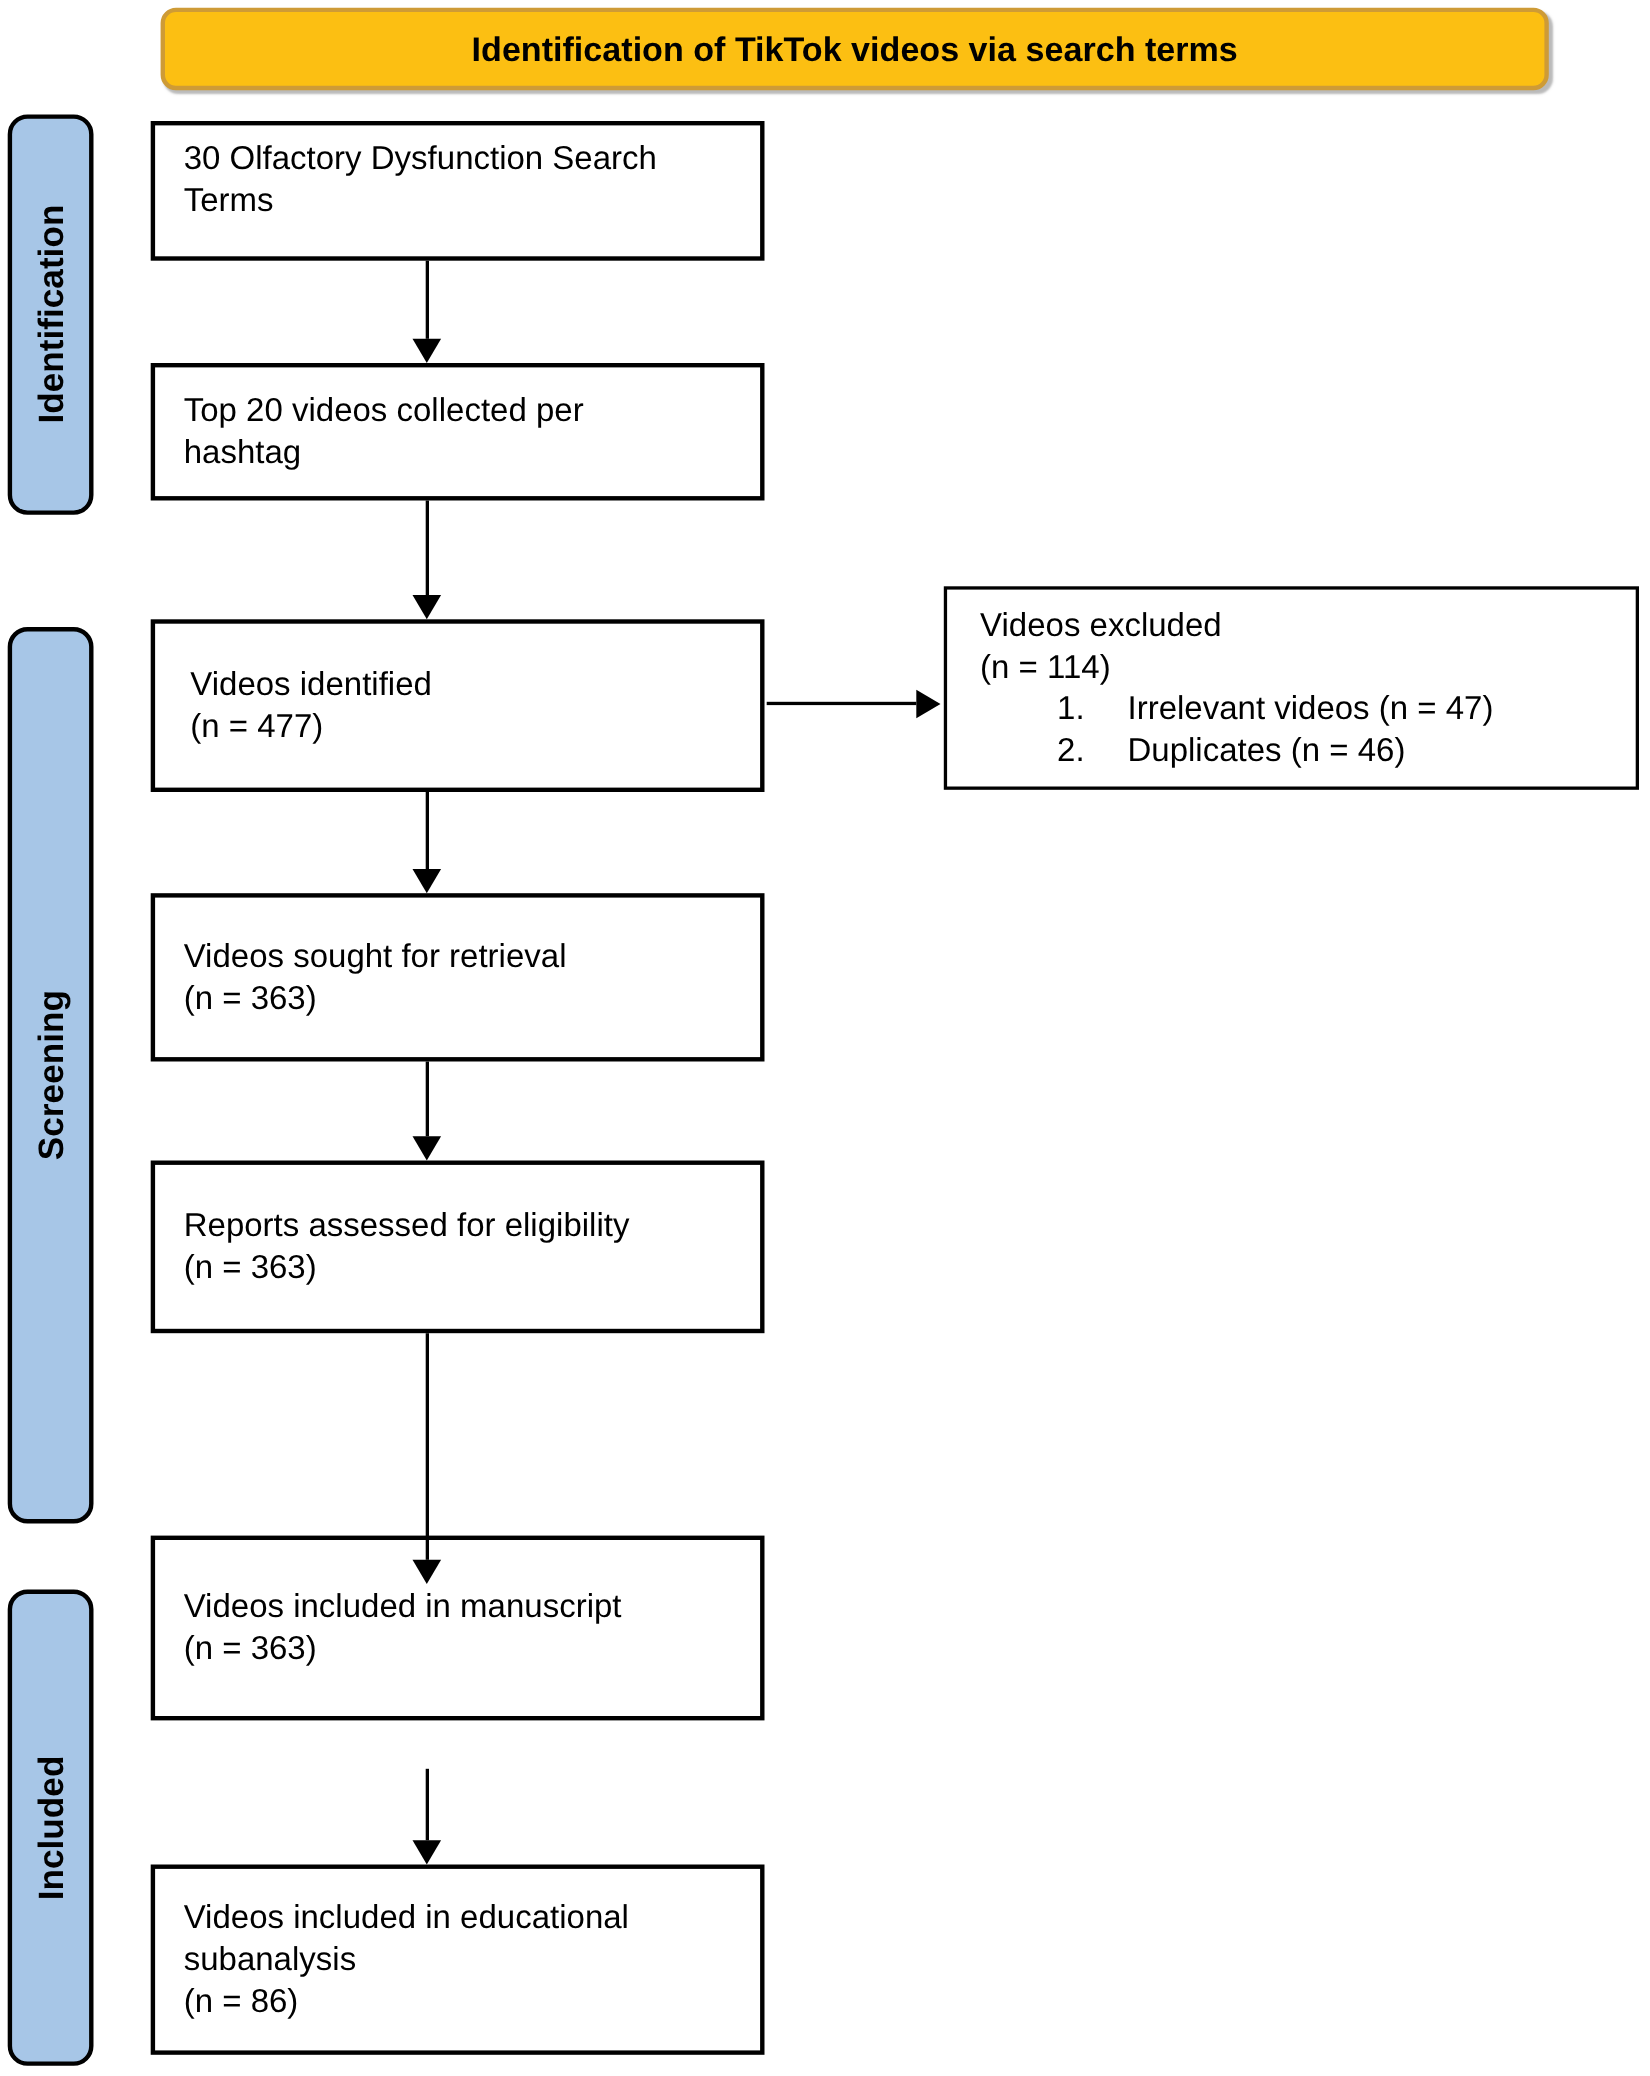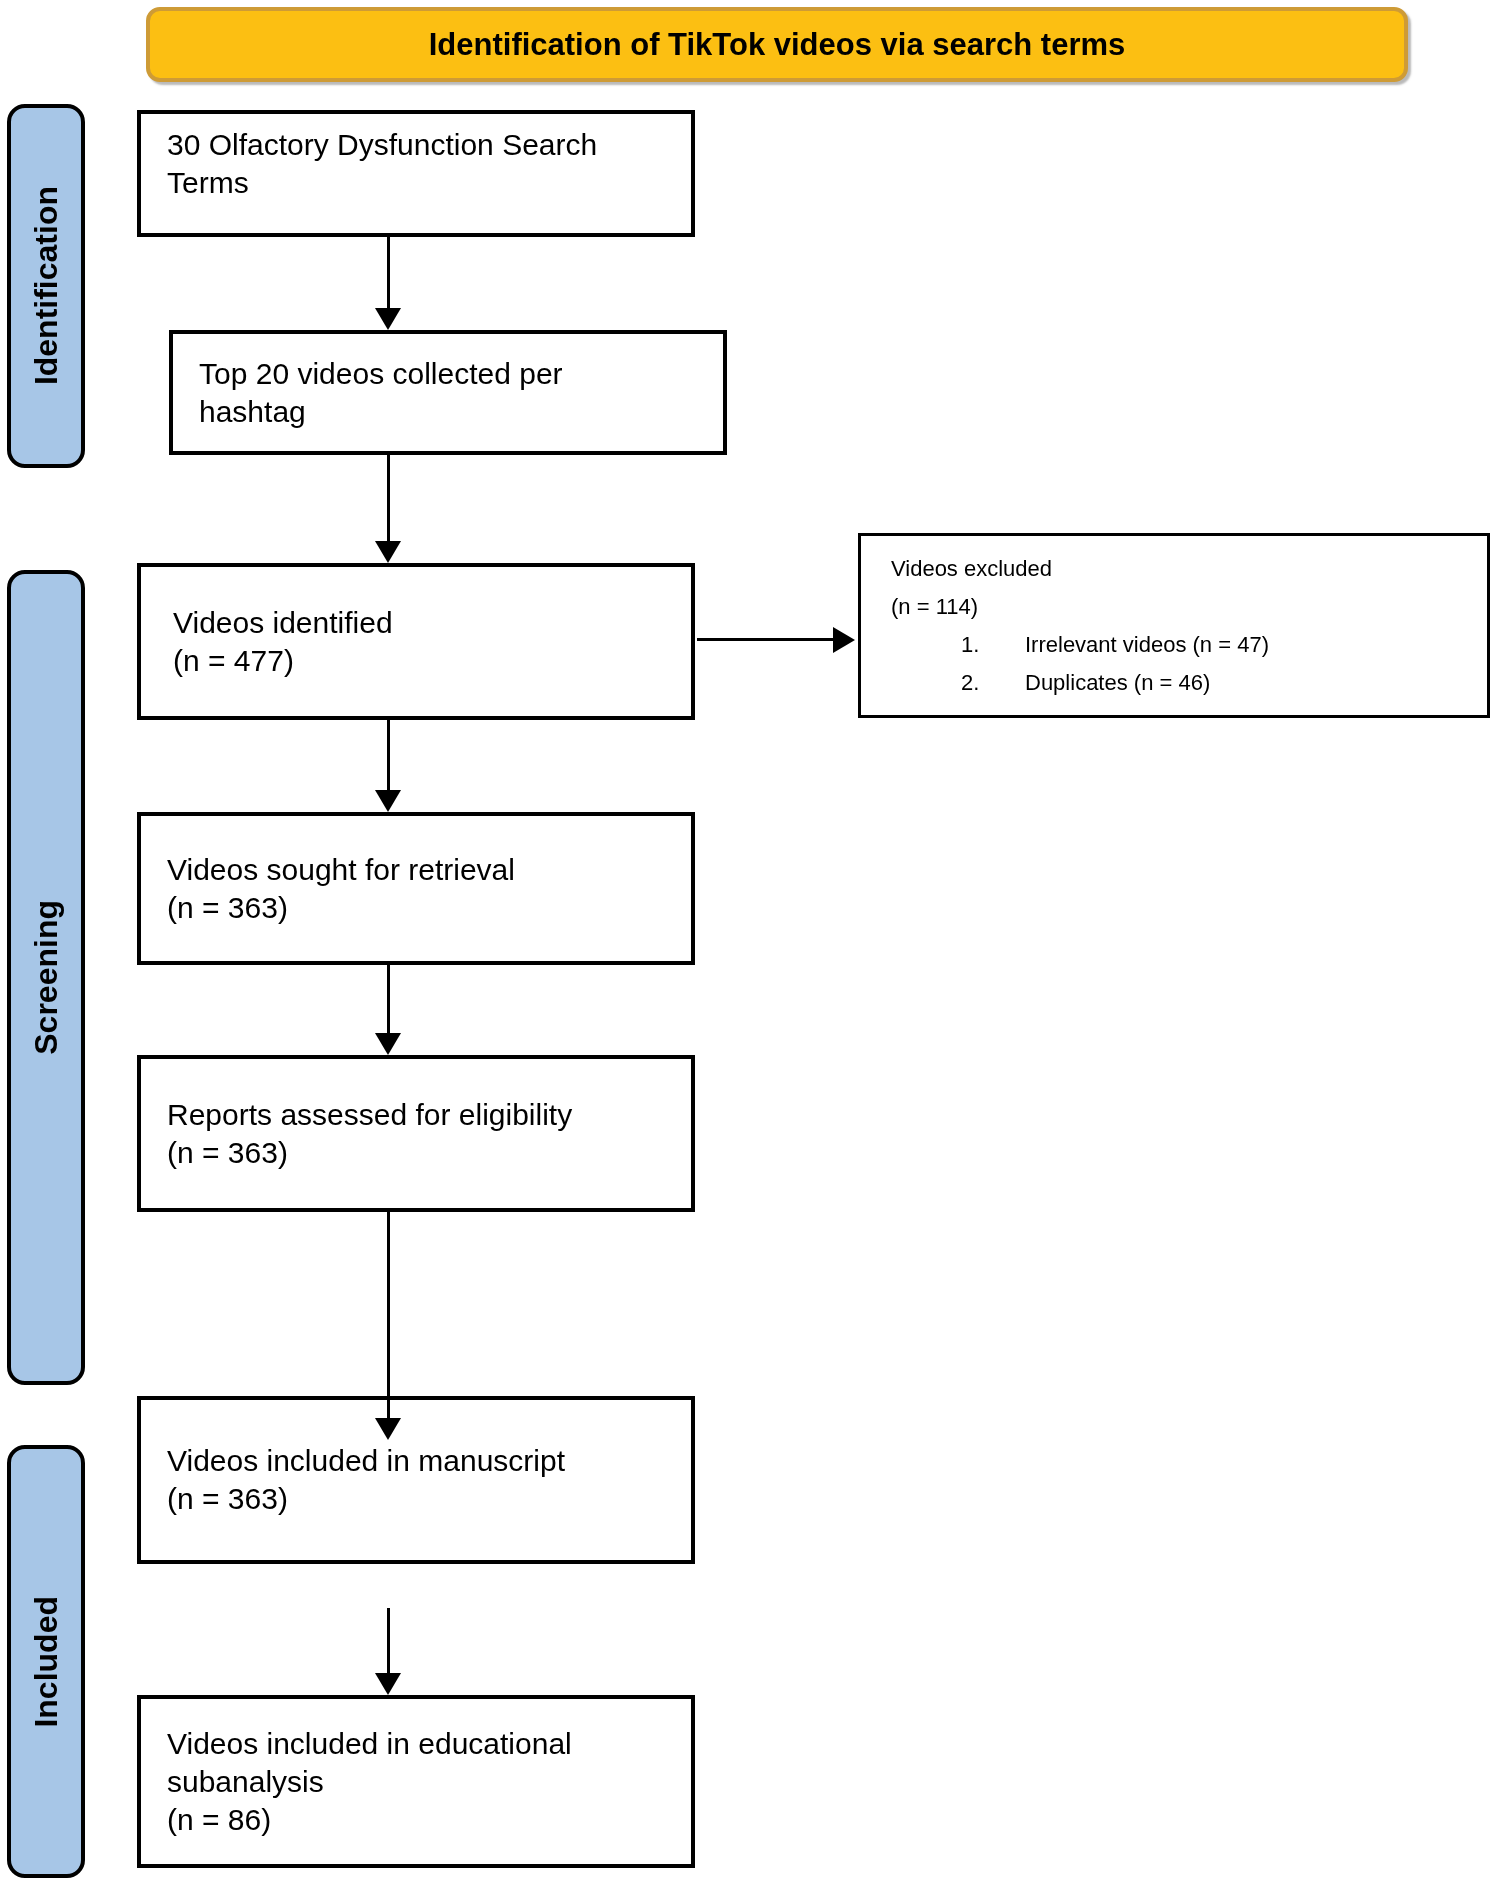--- a/index.html
+++ b/index.html
@@ -56,38 +56,38 @@
     border: 4px solid #000;
     box-sizing: border-box;
     display: flex; align-items: center;
     padding: 0 26px;
   }
   .fbox .fbox-label {
     font-size: 30px; line-height: 38px;
     white-space: pre-line;
   }
   .fbox.b1 { top: 110px;  height: 127px; align-items: flex-start; padding-top: 12px; }
-  .fbox.b2 { top: 330px;  height: 125px; margin-left: 32px; }
+  .fbox.b2 { top: 330px;  height: 125px; }
   .fbox.b3 { top: 563px;  height: 157px; padding-left: 32px; }
   .fbox.b4 { top: 812px;  height: 153px; }
   .fbox.b5 { top: 1055px; height: 157px; }
   .fbox.b6 { top: 1396px; height: 168px; }
   .fbox.b7 { top: 1695px; height: 173px; }
 
   
   .exclusion {
     position: absolute;
     left: 858px; top: 533px;
     width: 632px; height: 185px;
     background: #fff;
     border: 3px solid #000;
     box-sizing: border-box;
     display: flex; flex-direction: column; justify-content: center;
     padding: 0 20px 0 30px;
-    font-size: 22px; line-height: 38px;
+    font-size: 30px; line-height: 38px;
   }
   .exclusion .excl-text { white-space: pre-line; }
   .excl-list { margin: 0 0 0 70px; }
   .excl-item { display: flex; }
   .excl-item .excl-num { width: 64px; flex: 0 0 auto; }
 
   
   .vline {
     position: absolute;
     width: 3px; background: #000;

